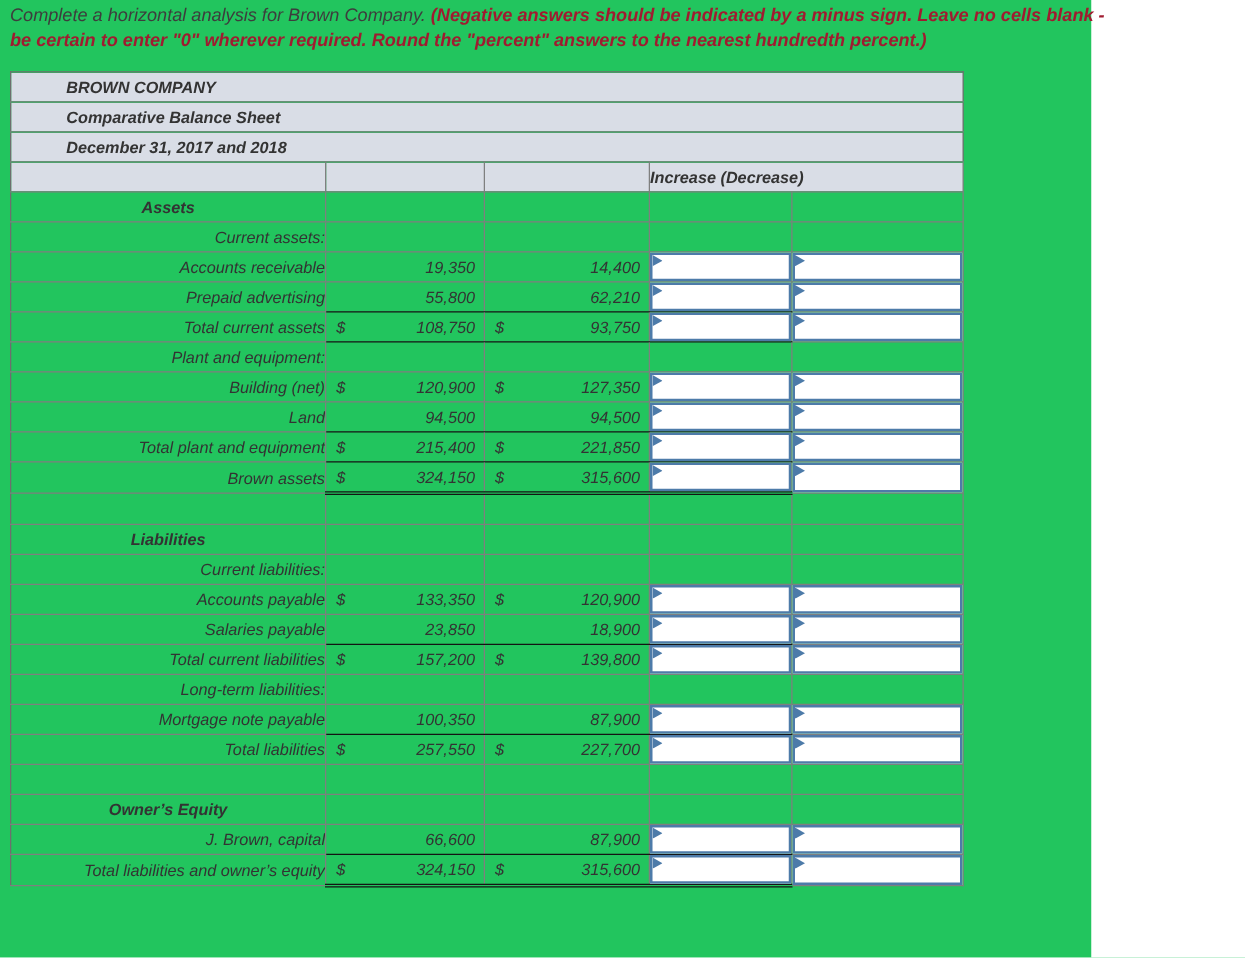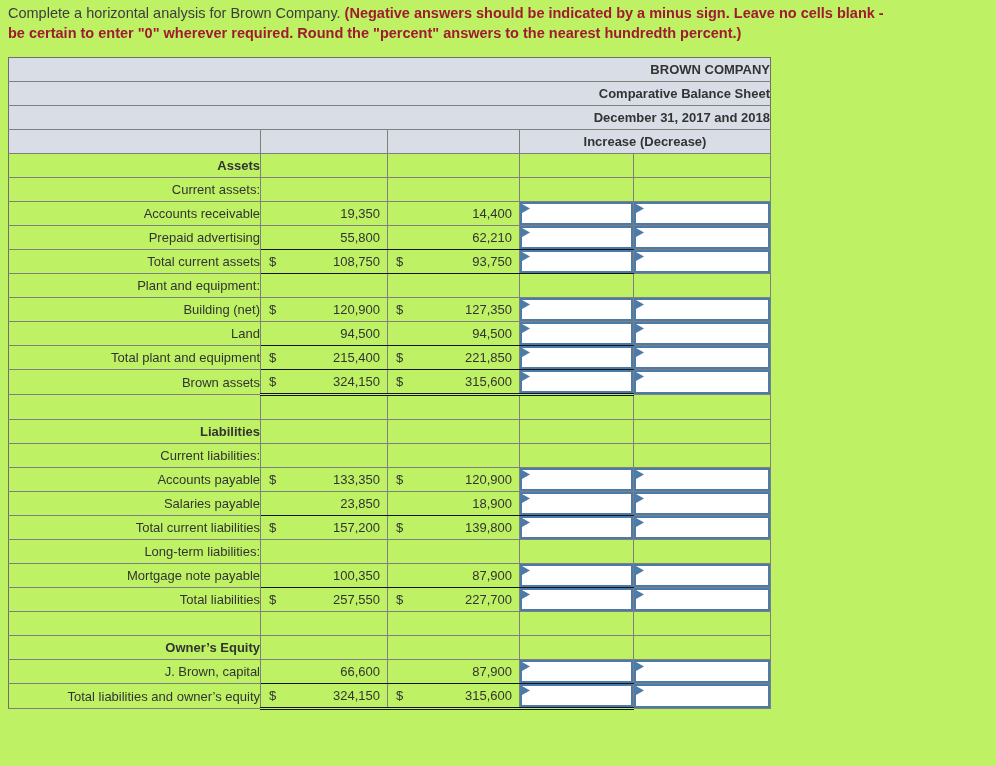--- a/index.html
+++ b/index.html
@@ -1,37 +1,37 @@
 <!DOCTYPE html>
 <html><head>
 <meta charset="utf-8">
 <style>
   html,body{margin:0;padding:0;background:#ffffff;}
   body{width:996px;height:766px;font-family:"Liberation Sans",sans-serif;color:#333;overflow:hidden;}
-  .page{width:996px;height:766px;background:#bef264;}
+  .page{width:873px;height:766px;background:#22c55e;font-style:italic;}
 
   
   .instructions{padding:3px 0 0 8px;font-size:14.5px;line-height:20px;color:#3d3d3d;}
   .iline{white-space:nowrap;}
   .red{color:#a01b30;font-weight:bold;}
 
   
   table{border-collapse:collapse;table-layout:fixed;margin:14px 0 0 8px;
         font-size:13px;color:#333;border:1px solid #6e6e6e;}
   td{border-right:1px solid #7f7f7f;border-bottom:1px solid #7f7f7f;padding:0;
      height:23px;overflow:hidden;vertical-align:middle;}
   tr{height:23px;}
 
   
-  .title td{background:#d9dde6;font-weight:bold;text-align:right;border-right:none;padding-left:44px;}
-  .hdr td{background:#d9dde6;font-weight:bold;text-align:center;}
+  .title td{background:#d9dde6;font-weight:bold;text-align:left;border-right:none;padding-left:44px;}
+  .hdr td{background:#d9dde6;font-weight:bold;}
 
   
   td.lab{padding-left:5px;text-align:right;}
-  td.lab.section{font-weight:bold;padding-left:0;}
+  td.lab.section{font-weight:bold;text-align:center;padding-left:0;}
   td.lab.ind1{padding-left:20px;}
   td.lab.ind2{padding-left:16px;}
 
   
   td.num .flex{display:flex;justify-content:space-between;align-items:center;
                height:100%;padding:0 7px 0 8px;}
 
   
   td.ru{border-bottom:1px solid #141414;}
   td.rd{border-bottom:3px double #141414;}

